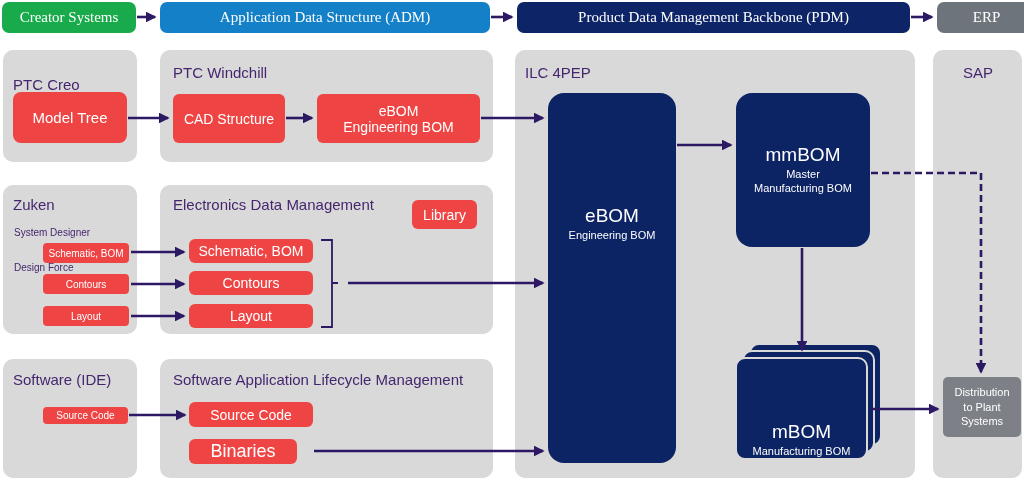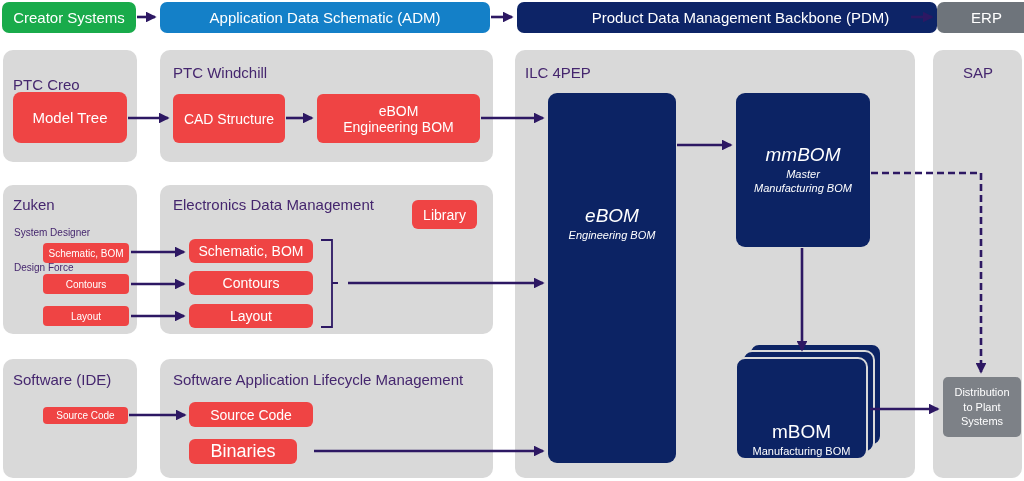--- a/index.html
+++ b/index.html
@@ -1,36 +1,36 @@
 <!DOCTYPE html>
 <html><head>
 <meta charset="utf-8">
 <style>
   html,body{margin:0;padding:0;background:#ffffff;}
   body{font-family:"Liberation Sans", sans-serif;}
   .canvas{position:relative;width:1024px;height:481px;background:#ffffff;overflow:hidden;}
 
   
   .bar{position:absolute;top:2px;height:31px;border-radius:7px;display:flex;align-items:center;justify-content:center;
-       color:#ffffff;font-size:15px;}
+       color:#ffffff;font-size:15px;font-family:Liberation Serif, serif;}
   .bar.green{background:#19ab4b;}
   .bar.blue{background:#1480c8;}
-  .bar.navy{background:#0d2467;padding-left:27px;}
+  .bar.navy{background:#0d2467;}
   .bar.gray{background:#6e747b;}
 
   
   .panel{position:absolute;background:#d9d9d9;border-radius:10px;}
   .panel-title{position:absolute;color:#45266e;font-size:15px;white-space:nowrap;}
 
   
   .btn{position:absolute;display:flex;flex-direction:column;align-items:center;justify-content:center;
        color:#ffffff;text-align:center;}
   .btn.green{background:#ef4444;border-radius:8px;}
   .btn.blue{background:#ef4444;border-radius:6px;}
-  .btn.navy{background:#0c2364;border-radius:9px;font-style:italic;}
+  .btn.navy{background:#0c2364;border-radius:16px;}
 
   .small-label{position:absolute;color:#45266e;font-size:10px;white-space:nowrap;}
 
   .t-lg{font-size:19px;line-height:1.2;}
   .t-sm{font-size:11px;line-height:1.3;}
 
   .mbom-card{position:absolute;width:133px;height:103px;background:#0c2364;border-radius:10px;border:2px solid #d9d9d9;box-sizing:border-box;}
 
   .dist-box{position:absolute;background:#7d8187;border-radius:5px;color:#ffffff;font-size:11px;line-height:1.35;
             display:flex;flex-direction:column;align-items:center;justify-content:center;text-align:center;}
@@ -39,21 +39,21 @@
 </style>
 </head>
 <body>
 
 <div class="canvas">
 
   <div class="bar green" style="left:2px;width:134px;">
     <span>Creator Systems</span>
   </div>
   <div class="bar blue" style="left:160px;width:330px;">
-    <span>Application Data Schematic (ADM)</span>
+    <span>Application Data Structure (ADM)</span>
   </div>
   <div class="bar navy" style="left:517px;width:393px;">
     <span>Product Data Management Backbone (PDM)</span>
   </div>
   <div class="bar gray" style="left:937px;width:99px;">
     <span>ERP</span>
   </div>
 
   <div class="panel" style="left:3px;top:50px;width:134px;height:112px;"></div>
   <div class="panel" style="left:160px;top:50px;width:333px;height:112px;"></div>

